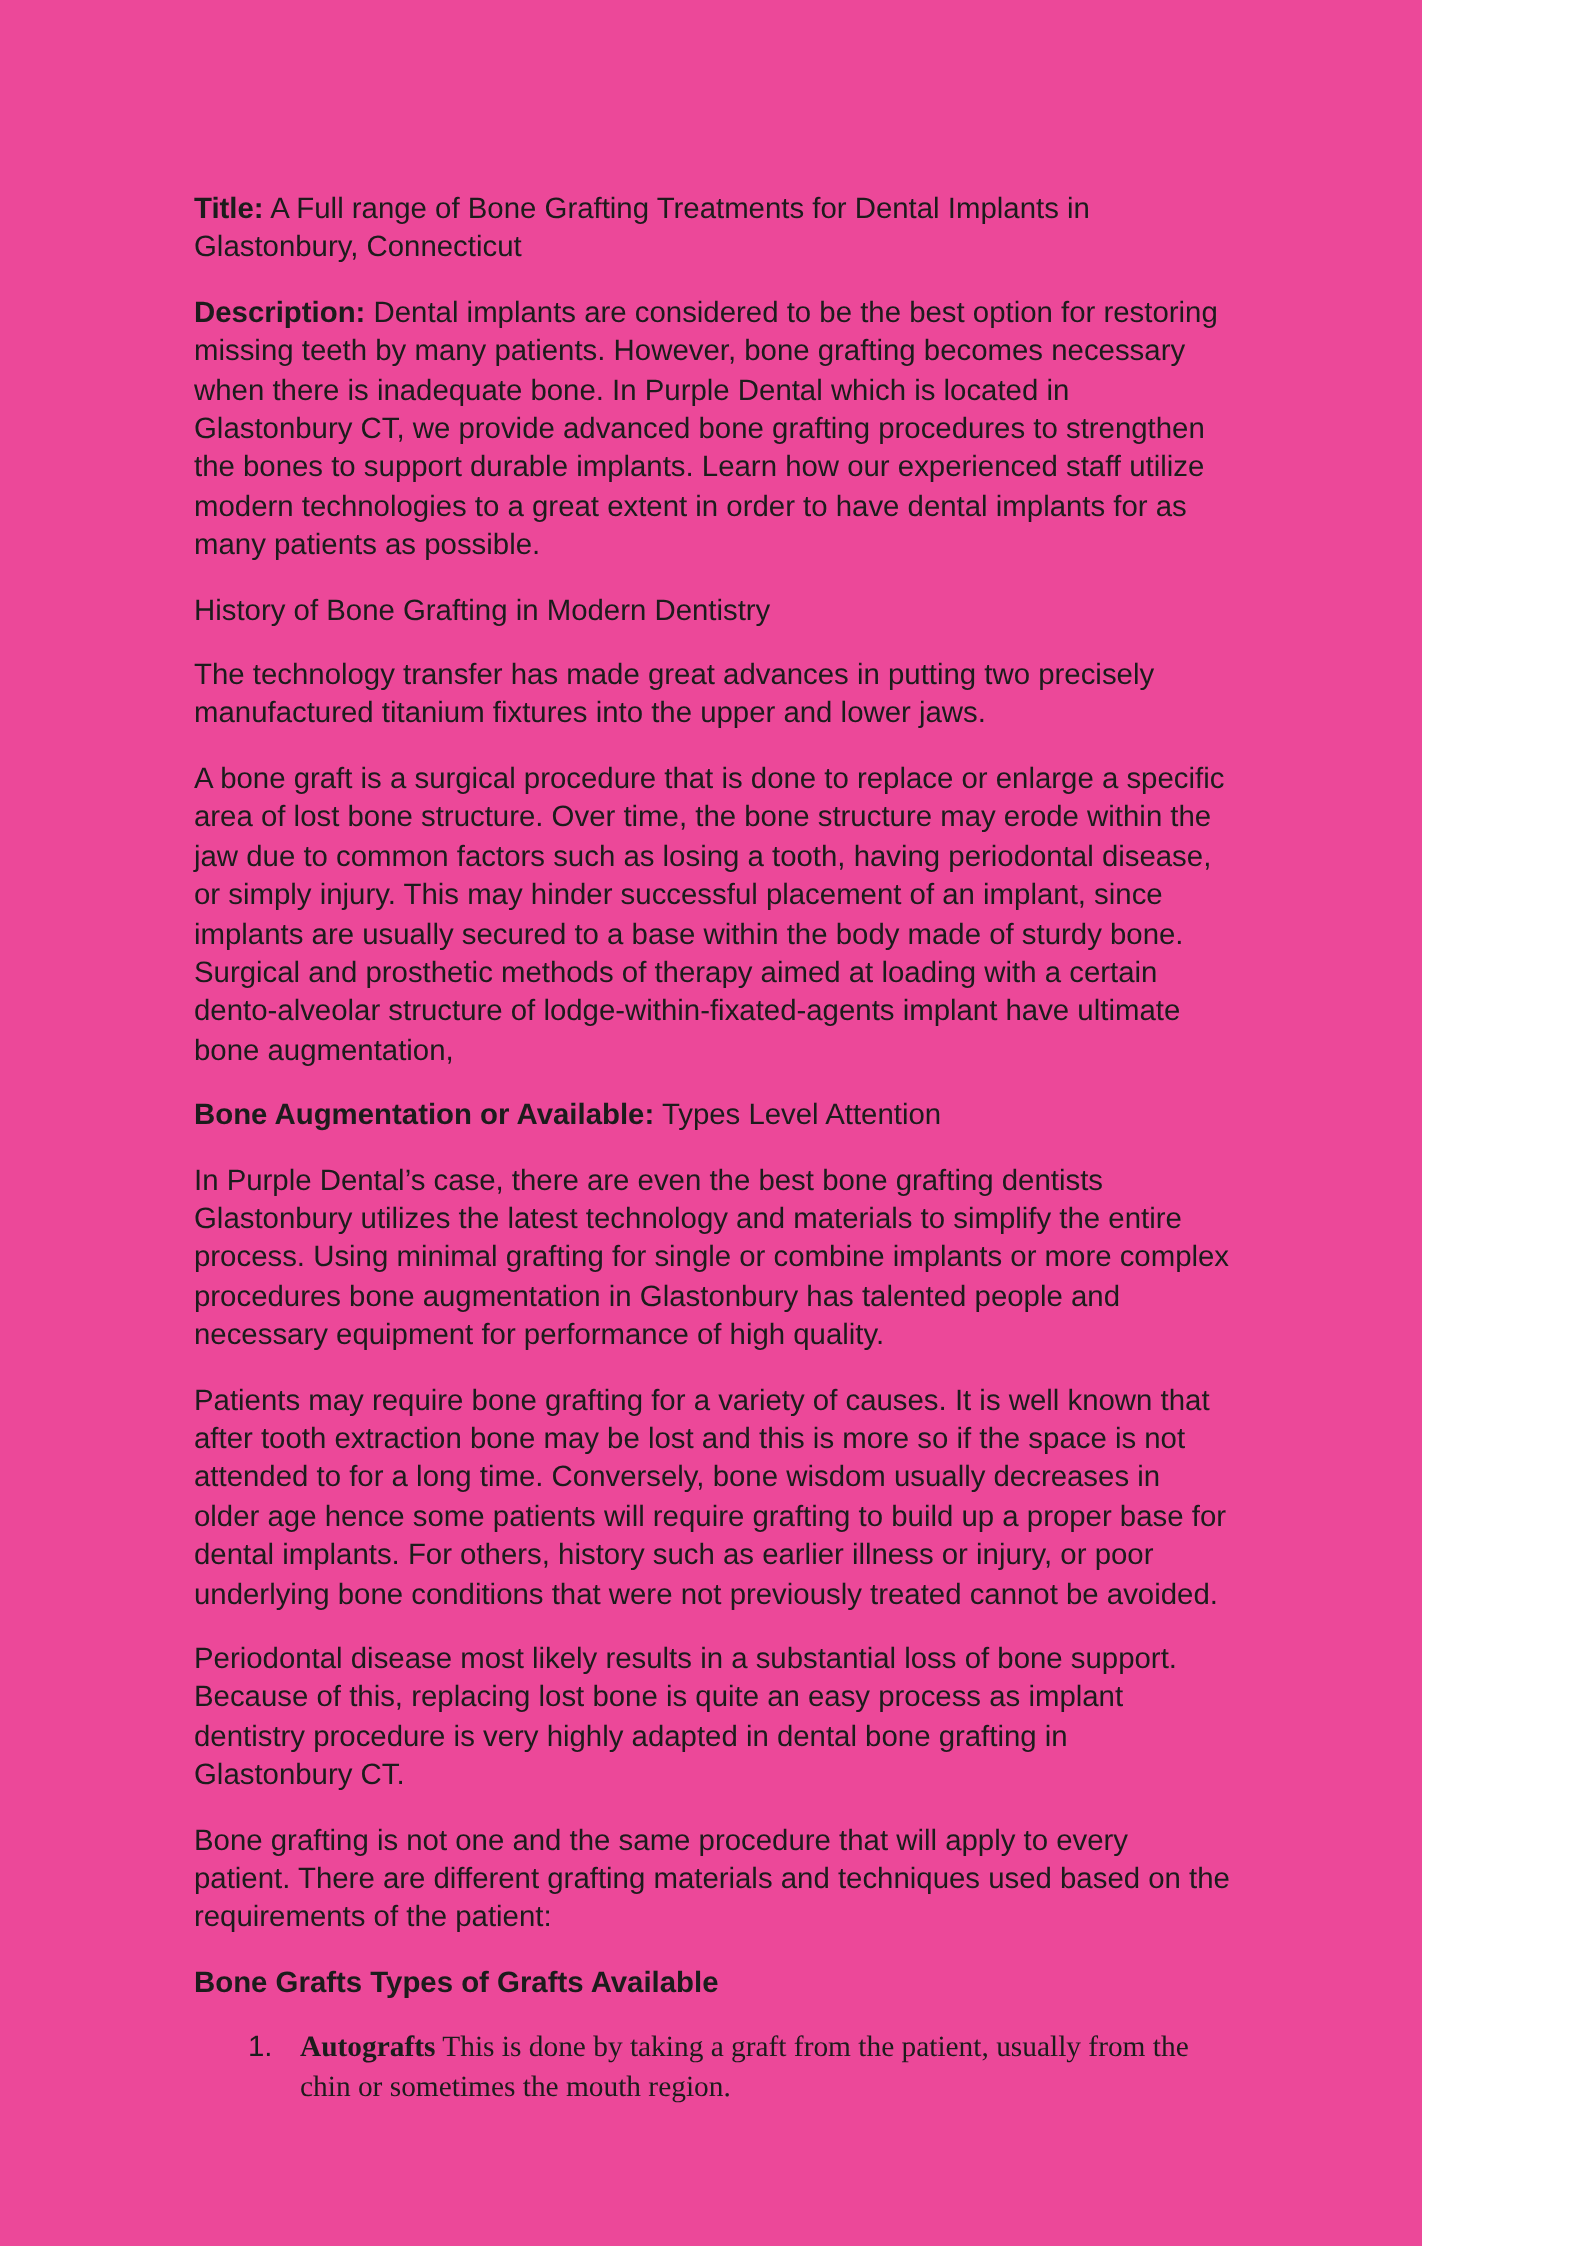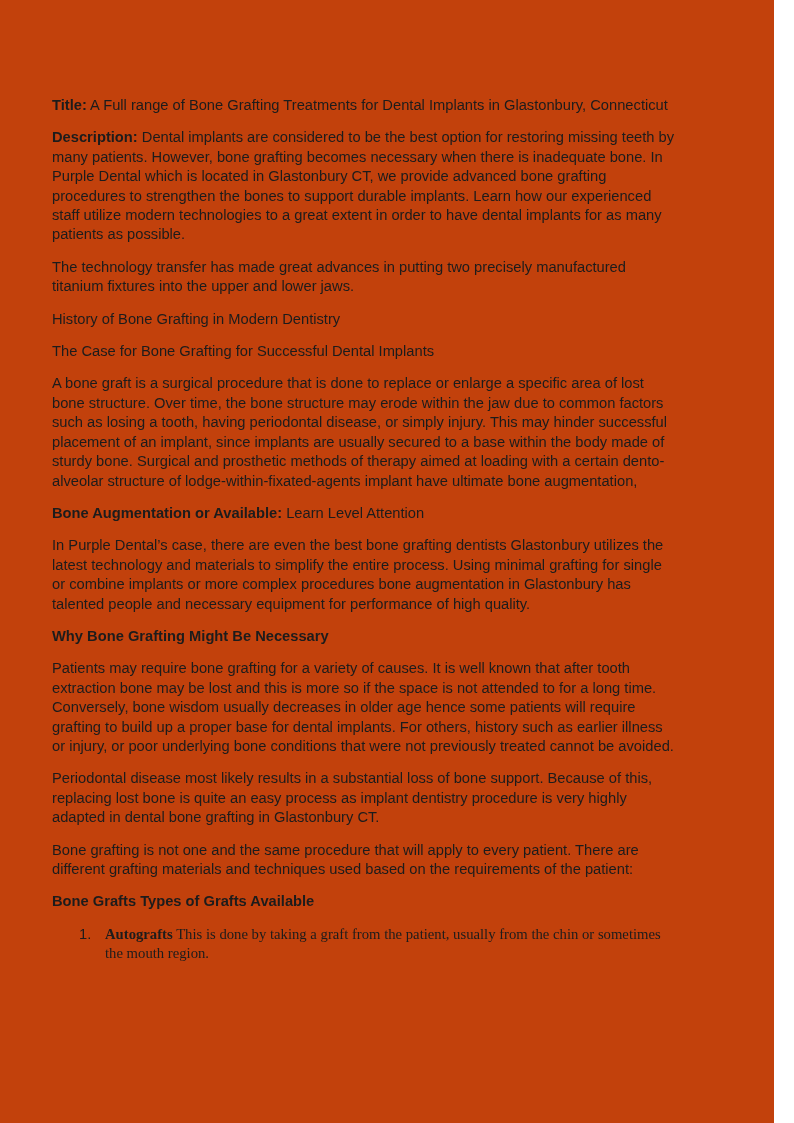--- a/index.html
+++ b/index.html
@@ -9,24 +9,24 @@
   }
   body {
     width: 794px;
     height: 1123px;
     font-family: "Liberation Sans", sans-serif;
     color: #1c1c1c;
     -webkit-font-smoothing: antialiased;
   }
   .page {
     box-sizing: border-box;
-    width: 774px;
+    width: 711px;
     height: 1123px;
-    padding: 96px 96px 40px 52px;
-    background: #c2410c;
+    padding: 96px 96px 40px 97px;
+    background: #ec4899;
     overflow: hidden;
   }
   .para {
     margin: 0 0 13px 0;
     font-size: 14.7px;
     line-height: 19.4px;
     font-weight: 400;
   }
   .para strong {
     font-weight: 700;
@@ -58,33 +58,31 @@
 <body>
 
 <div class="page">
 
   <p class="para"><strong>Title:</strong><span> A Full range of Bone Grafting Treatments for Dental Implants in Glastonbury, Connecticut</span></p>
 
   <p class="para"><strong>Description:</strong><span> Dental implants are considered to be the best option for restoring missing teeth by many patients. However, bone grafting becomes necessary when there is inadequate bone. In Purple Dental which is located in Glastonbury CT, we provide advanced bone grafting procedures to strengthen the bones to support durable implants. Learn how our experienced staff utilize modern technologies to a great extent in order to have dental implants for as many patients as possible.</span></p>
 
 
 
+  <p class="para"><strong></strong><span>History of Bone Grafting in Modern Dentistry</span></p>
+
   <p class="para"><strong></strong><span>The technology transfer has made great advances in putting two precisely manufactured titanium fixtures into the upper and lower jaws.</span></p>
 
-  <p class="para"><strong></strong><span>History of Bone Grafting in Modern Dentistry</span></p>
-
-  <p class="para"><strong></strong><span>The Case for Bone Grafting for Successful Dental Implants</span></p>
 
   <p class="para"><strong></strong><span>A bone graft is a surgical procedure that is done to replace or enlarge a specific area of lost bone structure. Over time, the bone structure may erode within the jaw due to common factors such as losing a tooth, having periodontal disease, or simply injury. This may hinder successful placement of an implant, since implants are usually secured to a base within the body made of sturdy bone. Surgical and prosthetic methods of therapy aimed at loading with a certain dento-alveolar structure of lodge-within-fixated-agents implant have ultimate bone augmentation,</span></p>
 
-  <p class="para"><strong>Bone Augmentation or Available:</strong><span> Learn Level Attention</span></p>
+  <p class="para"><strong>Bone Augmentation or Available:</strong><span> Types Level Attention</span></p>
 
   <p class="para"><strong></strong><span>In Purple Dental’s case, there are even the best bone grafting dentists Glastonbury utilizes the latest technology and materials to simplify the entire process. Using minimal grafting for single or combine implants or more complex procedures bone augmentation in Glastonbury has talented people and necessary equipment for performance of high quality.</span></p>
 
-  <p class="para"><strong>Why Bone Grafting Might Be Necessary</strong><span></span></p>
 
   <p class="para"><strong></strong><span>Patients may require bone grafting for a variety of causes. It is well known that after tooth extraction bone may be lost and this is more so if the space is not attended to for a long time. Conversely, bone wisdom usually decreases in older age hence some patients will require grafting to build up a proper base for dental implants. For others, history such as earlier illness or injury, or poor underlying bone conditions that were not previously treated cannot be avoided.</span></p>
 
   <p class="para"><strong></strong><span>Periodontal disease most likely results in a substantial loss of bone support. Because of this, replacing lost bone is quite an easy process as implant dentistry procedure is very highly adapted in dental bone grafting in Glastonbury CT.</span></p>
 
   <p class="para"><strong></strong><span>Bone grafting is not one and the same procedure that will apply to every patient. There are different grafting materials and techniques used based on the requirements of the patient:</span></p>
 
   <p class="para"><strong>Bone Grafts Types of Grafts Available</strong><span></span></p>
 
   <ol class="doc-list">

